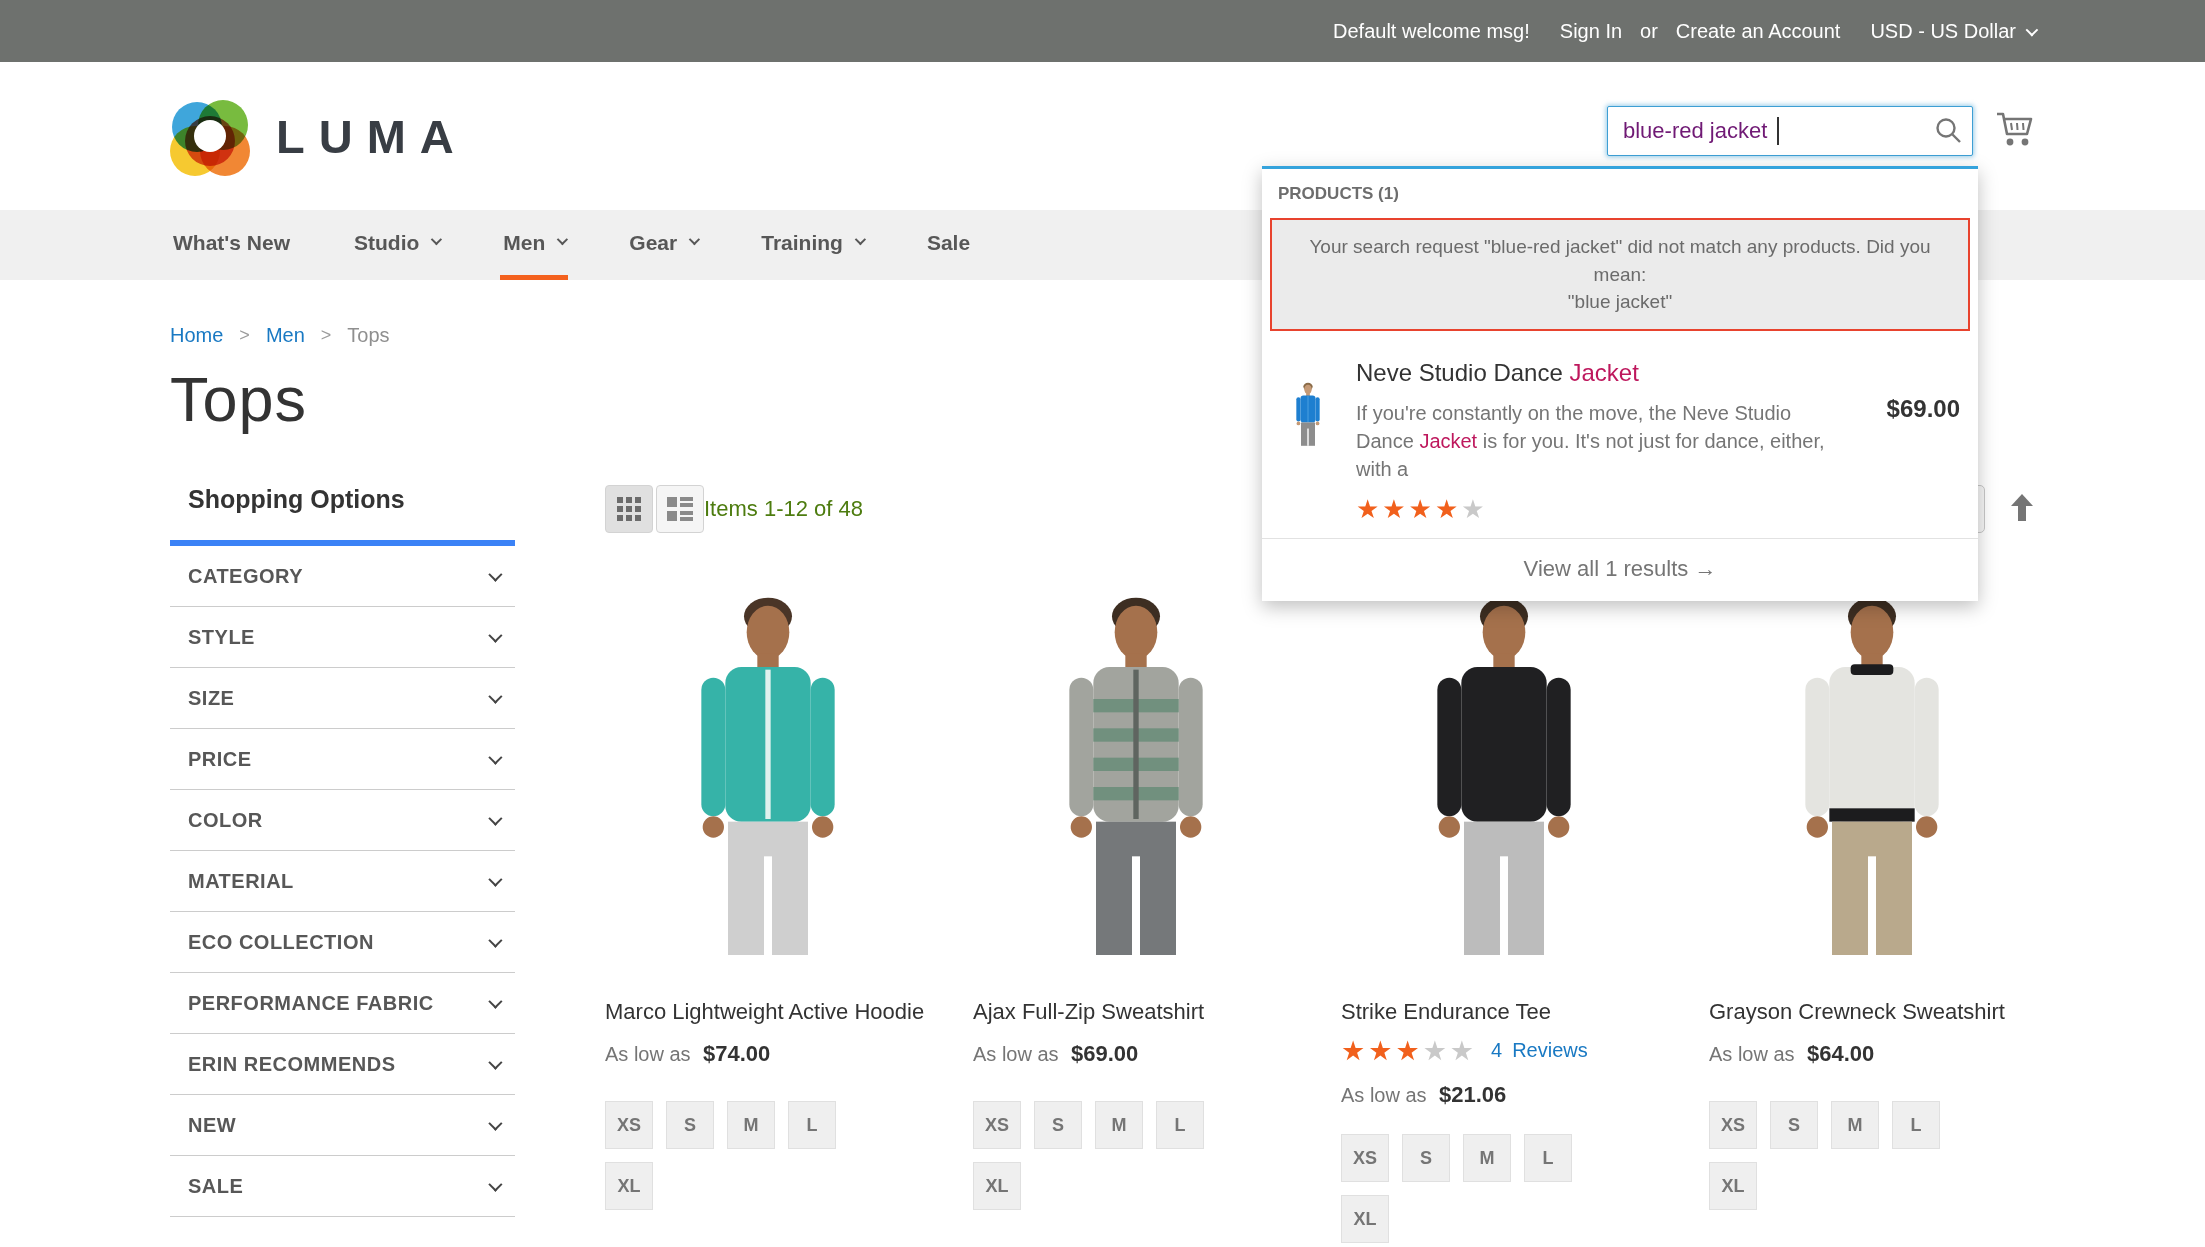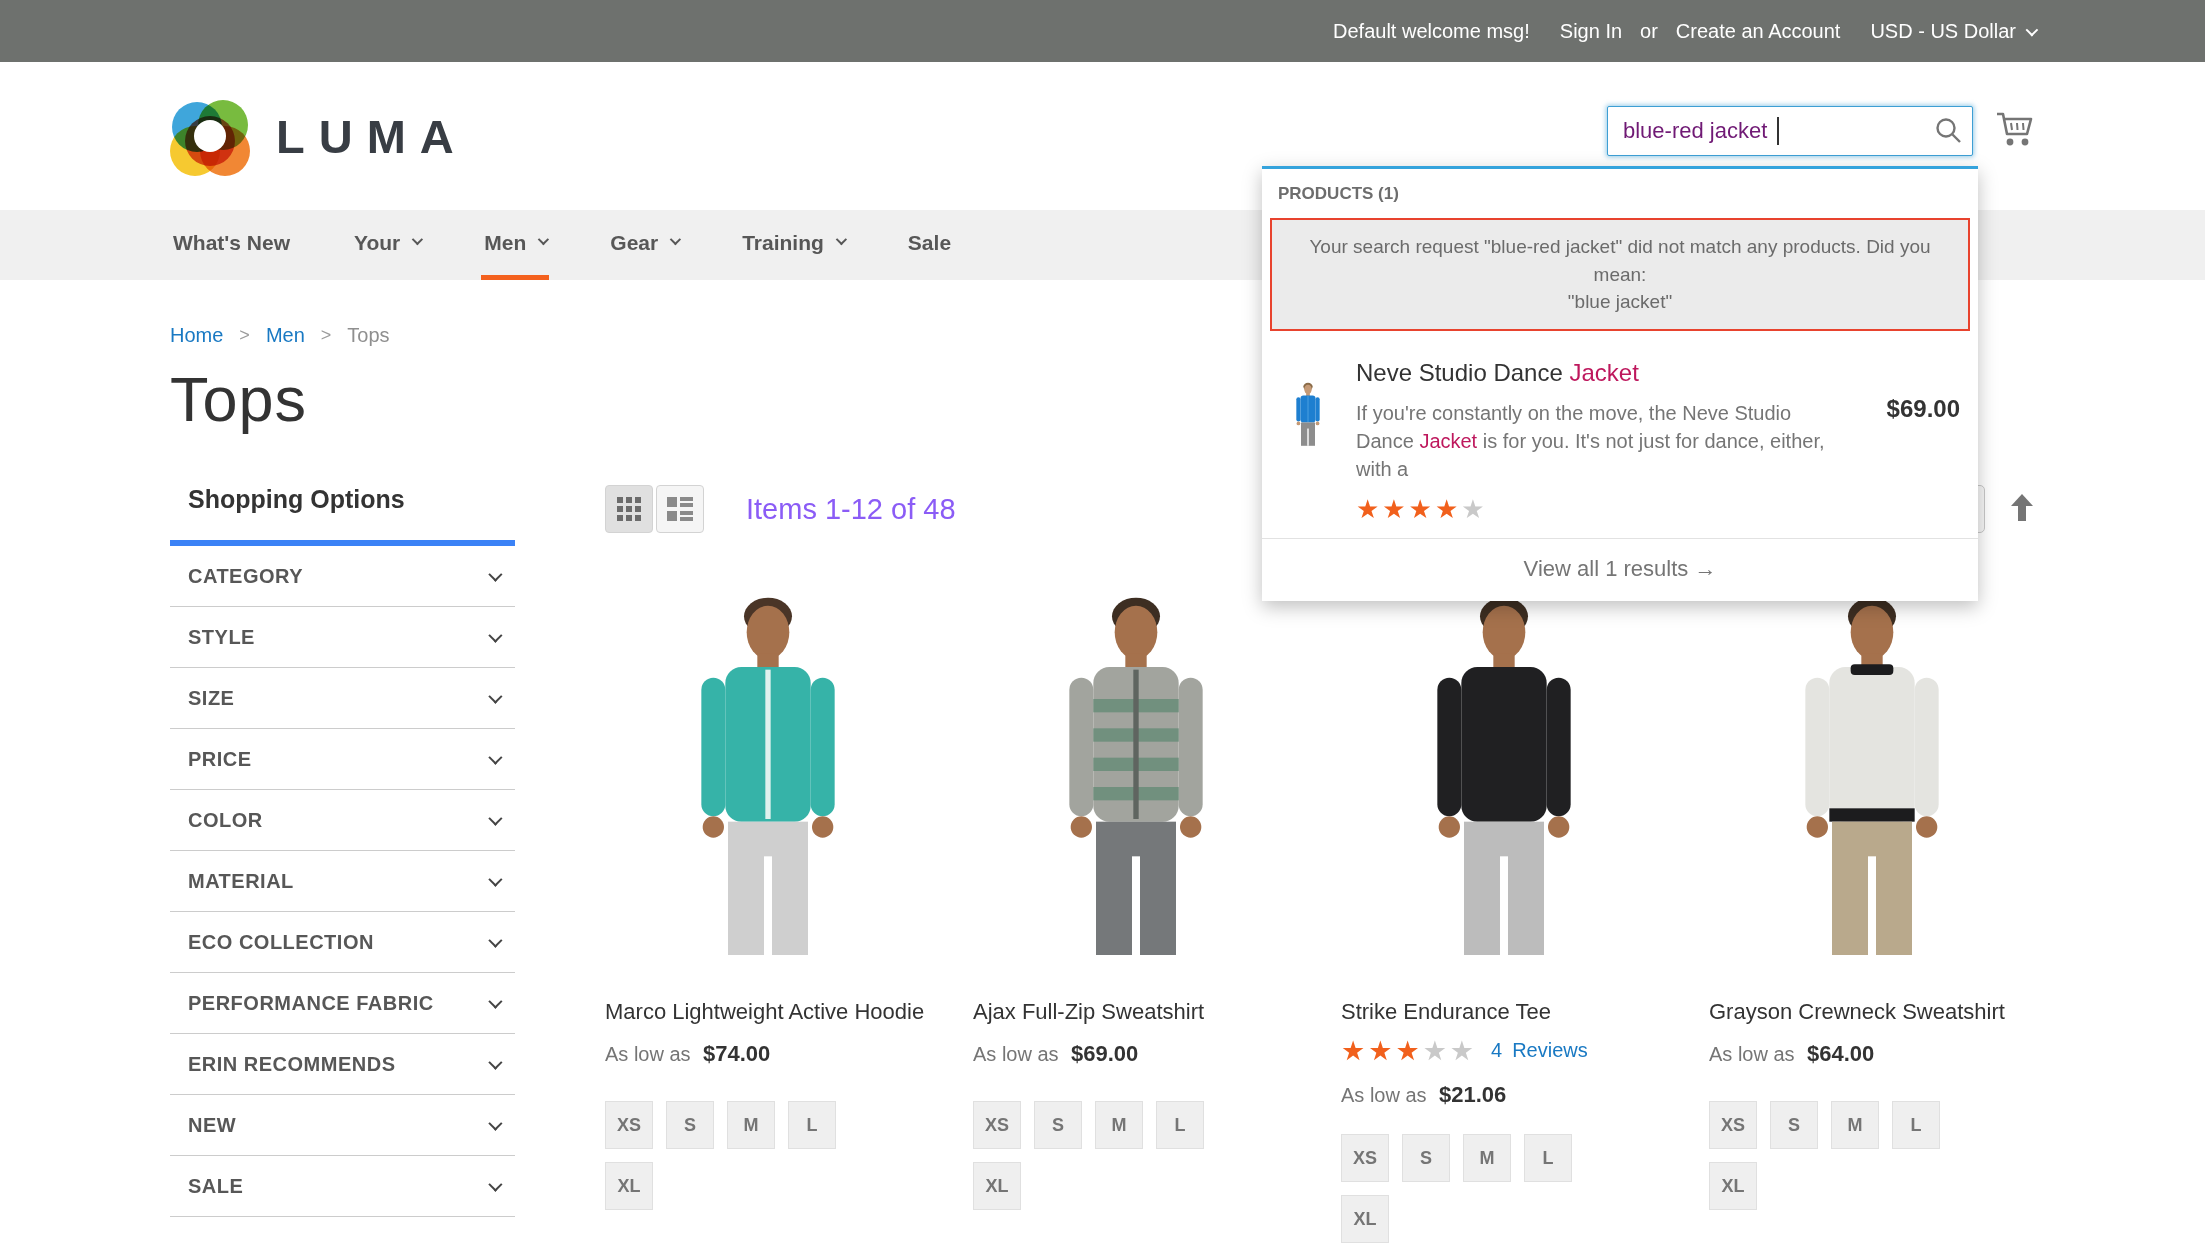--- a/index.html
+++ b/index.html
@@ -83,21 +83,21 @@
   .sb-row .chev { width:10px; height:10px; color:#444; margin-right:8px; }
 
   .main { flex:1; margin-left:90px; }
 
   
   .toolbar { display:flex; align-items:center; }
   .modes { display:flex; gap:3px; }
   .mode-btn { width:48px; height:48px; border:1px solid #d3d3d3; background:#f5f5f5; border-radius:4px;
               display:flex; align-items:center; justify-content:center; cursor:pointer; }
   .mode-btn.active { background:#e0e0e0; }
-  .items-count { margin-left:42px; font-size:29px; color:#8b5cf6; }
+  .items-count { font-size:22px; color:#4d7c0f; }
   .sort { margin-left:auto; display:flex; align-items:center; }
   .sort-label { font-size:21px; color:#414141; margin-right:20px; }
   .sort-select { width:180px; height:48px; background:#f7f7f7; border:1px solid #c9c9c9; border-radius:5px;
                  display:flex; align-items:center; justify-content:space-between; padding:0 16px; cursor:pointer; }
   .sort-select span { font-size:22px; color:#333; }
   .sort-select .chev { color:#555; margin-top:-4px; }
   .sort-dir { margin-left:24px; background:none; border:none; cursor:pointer; }
 
   
   .grid { margin-top:46px; display:grid; grid-template-columns:repeat(4,1fr); column-gap:42px; }
@@ -207,21 +207,21 @@
     </div>
   </div>
 </div>
 
 <div class="nav">
   <div class="inner">
     <div class="nav-item">
         <span>What's New</span>
       </div>
     <div class="nav-item">
-        <span>Your</span>
+        <span>Studio</span>
         <i class="chev"></i>
       </div>
     <div class="nav-item active">
         <span>Men</span>
         <i class="chev"></i>
       </div>
     <div class="nav-item">
         <span>Gear</span>
         <i class="chev"></i>
       </div>

